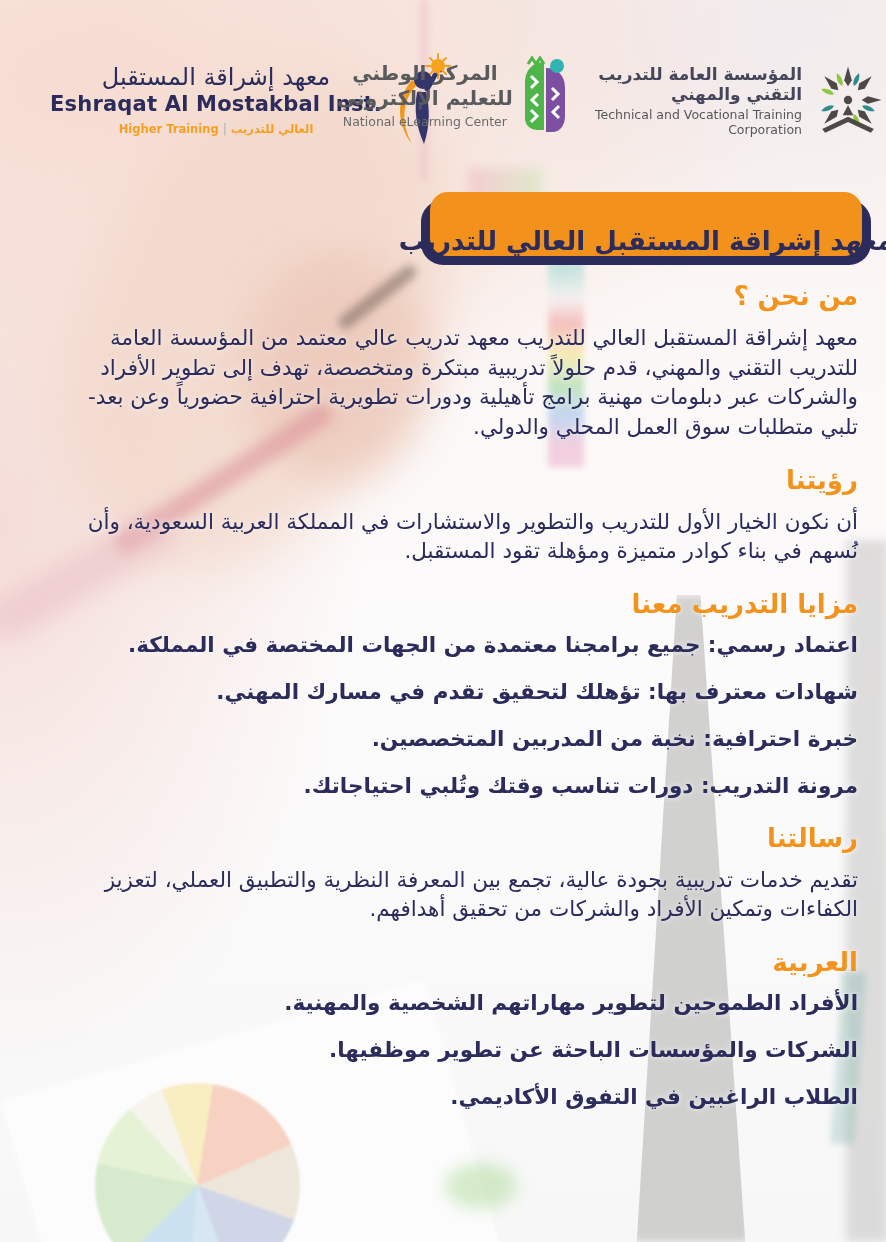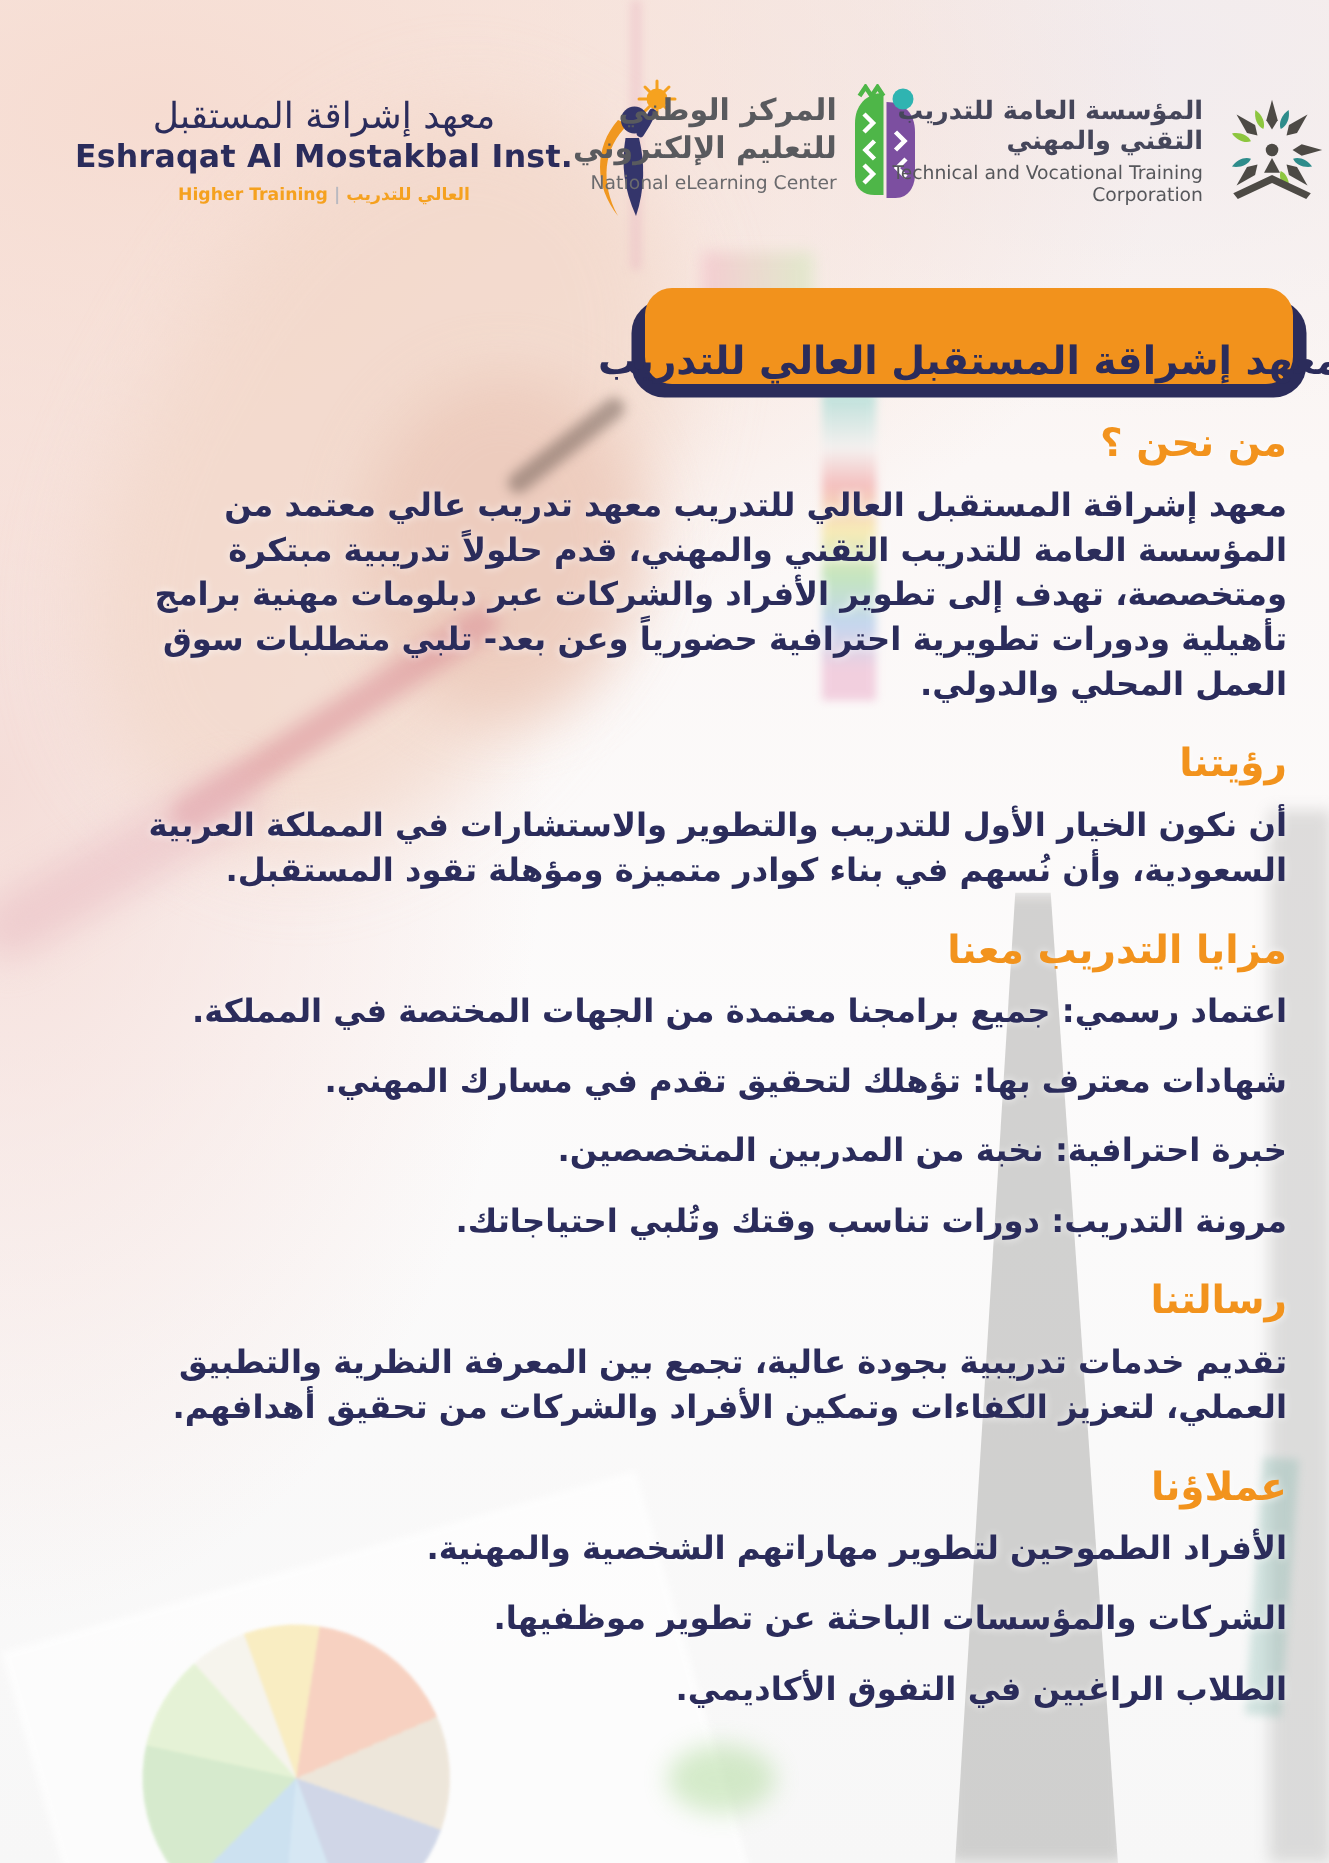--- a/index.html
+++ b/index.html
@@ -34,40 +34,40 @@
 
   
   .logo { position:absolute; display:flex; align-items:center; }
   .logo-left { left:50px; top:52px; gap:10px; }
   .logo-left .txt { text-align:center; }
   .inst-ar { font-size:24px; font-weight:normal; color:#2b2c5b; direction:rtl; line-height:1.15; }
   .inst-en { font-size:21px; font-weight:bold; color:#2b2c5b; letter-spacing:.2px; }
   .inst-tag { font-size:11.5px; font-weight:bold; color:#f5a11f; margin-top:6px; }
   .inst-tag .sep { color:#b9b9c0; padding:0 4px; }
   .logo-mid { left:337px; top:56px; gap:9px; }
-  .logo-mid .txt { text-align:right;margin-left:45px; }
+  .logo-mid .txt { text-align:center; }
   .nelc-ar { font-size:20px; font-weight:bold; color:#595a5e; direction:rtl; line-height:1.25; }
   .nelc-en { font-size:12.5px; color:#6a6a6d; margin-top:3px; }
   .logo-right { left:543px; top:50px; gap:8px; }
   .logo-right .txt { text-align:right; }
   .tvtc-ar { font-size:17px; font-weight:bold; color:#45465a; direction:rtl; }
   .tvtc-en { font-size:12.5px; color:#56575b; margin-top:3px; }
 
   
   .banner { position:absolute; top:192px; right:24px; width:432px; height:64px; }
   .banner-back { position:absolute; left:-9px; right:-9px; top:8px; bottom:-9px; background:#2b2c5b; border-radius:22px; }
   .banner-front { position:absolute; inset:0; background:#f2921c; border-radius:18px; display:flex; align-items:flex-end; justify-content:center; }
   .banner-front span { font-size:26px; font-weight:bold; color:#2b2c5b; direction:rtl; white-space:nowrap; }
 
   
   .content { position:absolute; top:281px; right:28px; left:28px; direction:rtl; text-align:right; color:#2b2c5b;
     text-shadow:0 0 6px rgba(255,255,255,.75); }
   .section { margin-bottom:23px;margin-left:39px; }
   .section-heading { color:#f2931d; font-size:26px; font-weight:bold; margin:0 0 12px; text-shadow:0 0 6px rgba(255,255,255,.8); }
-  .body-text { font-size:21.5px; font-weight:bold; line-height:1.38; margin:0; }
+  .body-text { font-size:21.5px; font-weight:normal; line-height:1.38; margin:0; }
   .feature-item, .client-item { font-size:21.5px; font-weight:bold; line-height:1.3; margin:0 0 19px; }
 </style>
 </head>
 <body>
 
 <div class="page">
 
   <div>
     <div class="deco bg-arm"></div>
     <div class="deco bg-hand"></div>
@@ -187,20 +187,20 @@
       <p class="feature-item">خبرة احترافية: نخبة من المدربين المتخصصين.</p>
       <p class="feature-item">مرونة التدريب: دورات تناسب وقتك وتُلبي احتياجاتك.</p>
     </div>
 
     <div class="section">
       <h2 class="section-heading">رسالتنا</h2>
       <p class="body-text">تقديم خدمات تدريبية بجودة عالية، تجمع بين المعرفة النظرية والتطبيق العملي، لتعزيز الكفاءات وتمكين الأفراد والشركات من تحقيق أهدافهم.</p>
     </div>
 
     <div class="section">
-      <h2 class="section-heading">عملاؤنا</h2>
+      <h2 class="section-heading">العربية</h2>
       <p class="client-item">الأفراد الطموحين لتطوير مهاراتهم الشخصية والمهنية.</p>
       <p class="client-item">الشركات والمؤسسات الباحثة عن تطوير موظفيها.</p>
       <p class="client-item">الطلاب الراغبين في التفوق الأكاديمي.</p>
     </div>
 
   </div>
 </div>
 
 </body></html>

